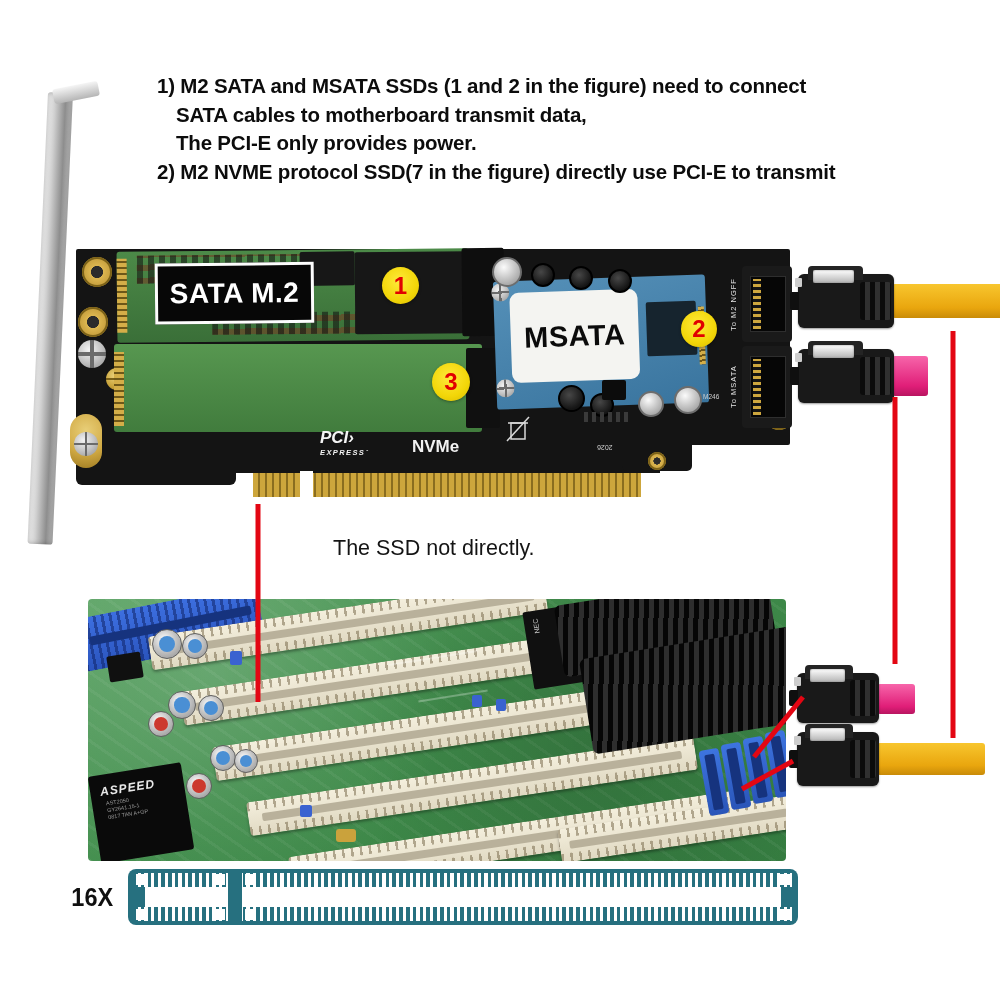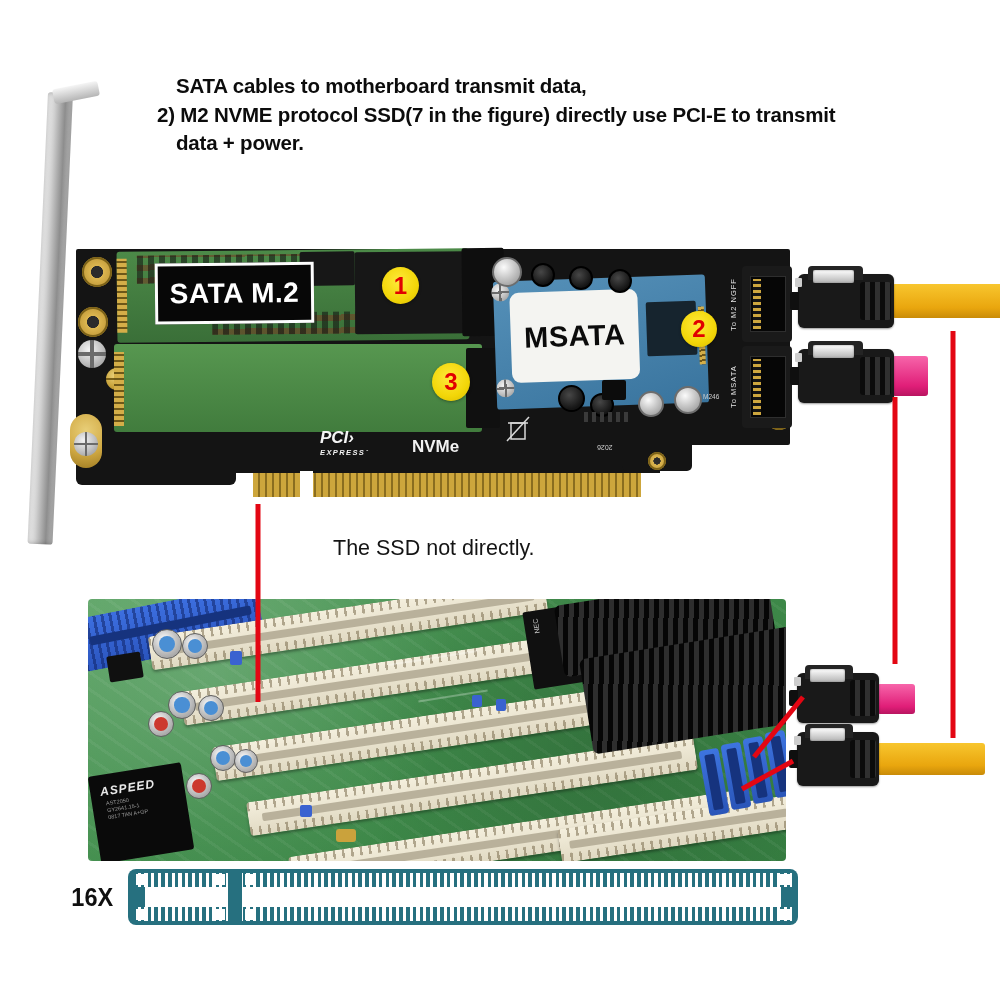--- a/index.html
+++ b/index.html
@@ -157,23 +157,24 @@
 
   .annot{position:absolute;left:0;top:0;pointer-events:none;}
   .weee{left:505px;top:415px;}
 </style>
 </head>
 <body>
 
 <div class="canvas">
 
   <div class="instructions">
+    <div class="instr-line">1) M2 SATA and MSATA SSDs (1 and 2 in the figure) need to connect</div>
     <div class="instr-line indent">SATA cables to motherboard transmit data,</div>
+    <div class="instr-line indent">The PCI-E only provides power.</div>
     <div class="instr-line">2) M2 NVME protocol SSD(7 in the figure) directly use PCI-E to transmit</div>
-    <div class="instr-line indent">data + power.</div>
   </div>
 
   <div>
     <div class="bracket abs"></div>
     <div class="bracket-tab abs"></div>
 
     <div class="pcb pcb-main abs"></div>
     <div class="pcb pcb-footL abs"></div>
     <div class="pcb pcb-base abs"></div>
     <div class="pcb pcb-footR abs"></div>

